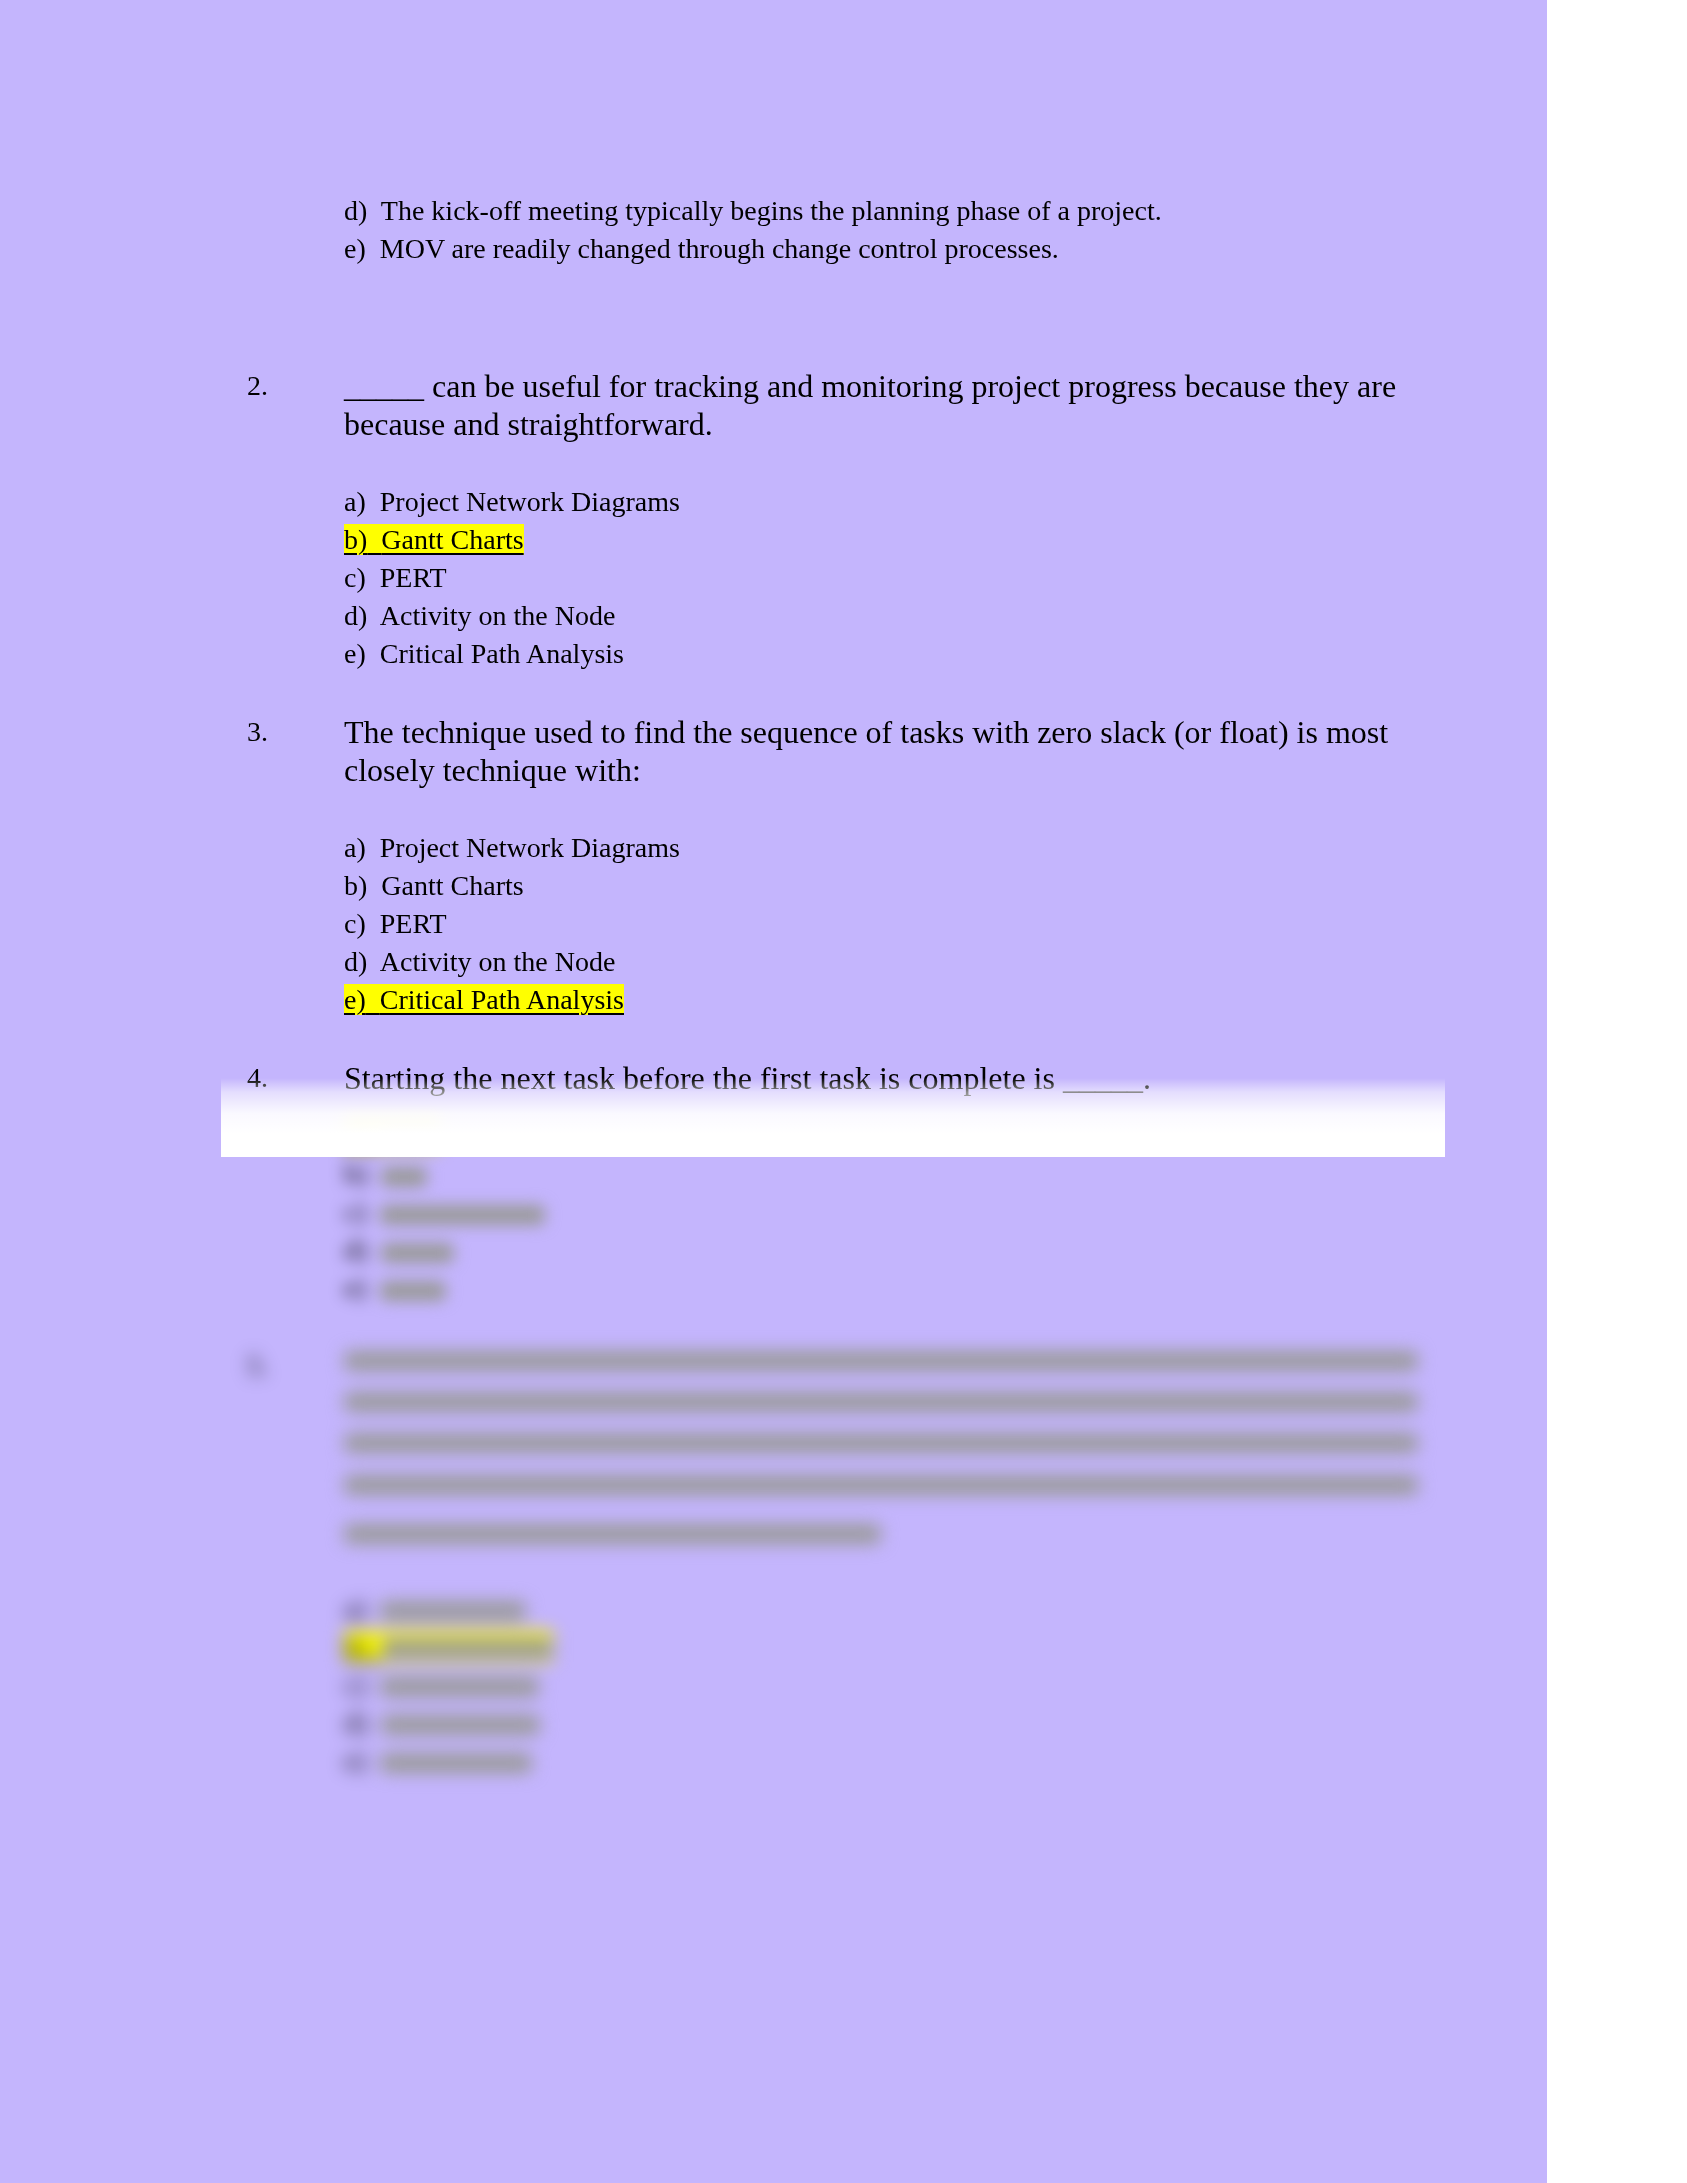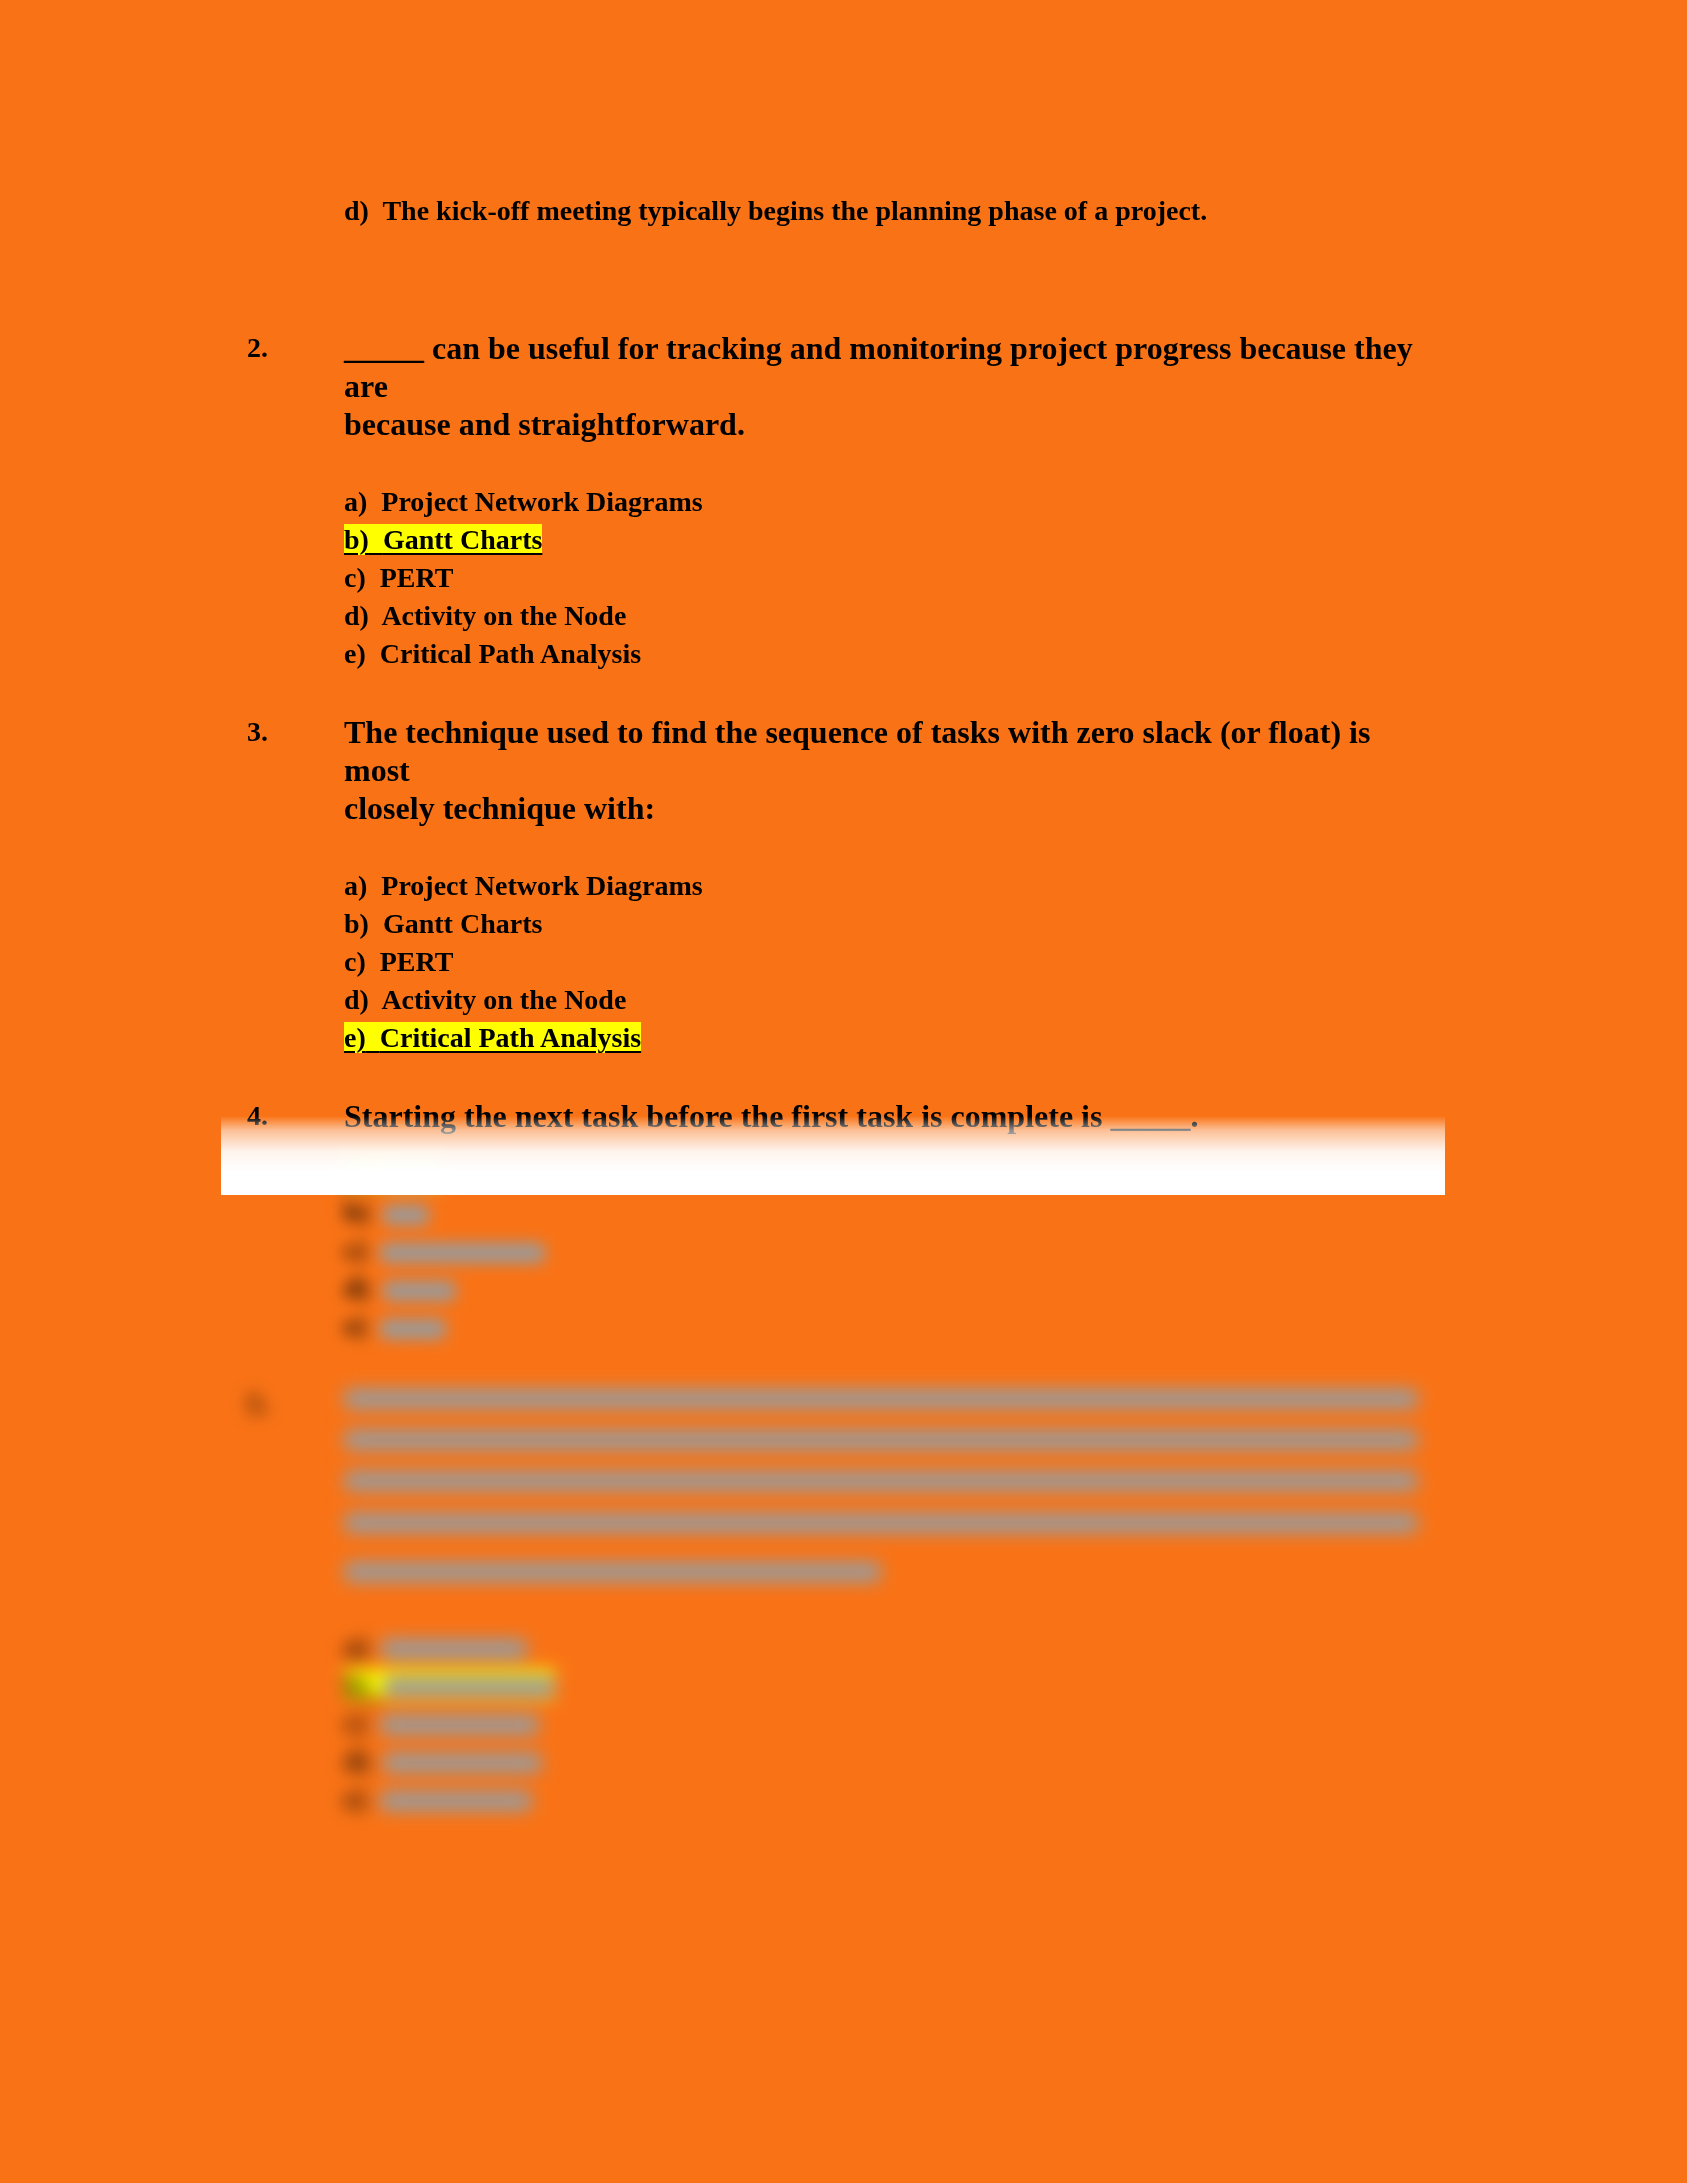--- a/index.html
+++ b/index.html
@@ -7,25 +7,24 @@
     margin: 0;
     padding: 0;
     background: #ffffff;
   }
   body {
     font-family: "Liberation Serif", "DejaVu Serif", serif;
     color: #000000;
   }
   .page {
     position: relative;
-    width: 1687px;
+    width: 1547px;
     height: 2183px;
-    background: #f97316;
+    background: #c4b5fd;
     overflow: hidden;
-    font-weight: bold;
   }
   .content {
     position: absolute;
     left: 247px;
     top: 192px;
     width: 1171px;
   }
 
   
   .opt-block {
@@ -111,20 +110,21 @@
   }
 </style>
 </head>
 <body>
 
 <div class="page">
   <div class="content">
 
     <div class="opt-block">
       <div class="opt"><span class="inner"><span class="lbl">d)</span>  <span>The kick-off meeting typically begins the planning phase of a project.</span></span></div>
+      <div class="opt"><span class="inner"><span class="lbl">e)</span>  <span>MOV are readily changed through change control processes.</span></span></div>
     </div>
 
     <div class="gap-lg"></div>
     <div class="gap-sm"></div>
 
     <div class="question">
       <div class="q-num">2.</div>
       <div class="q-text">
         <span>_____ can be useful for tracking and monitoring project progress because they are</span><br>
         <span>because and straightforward.</span>

